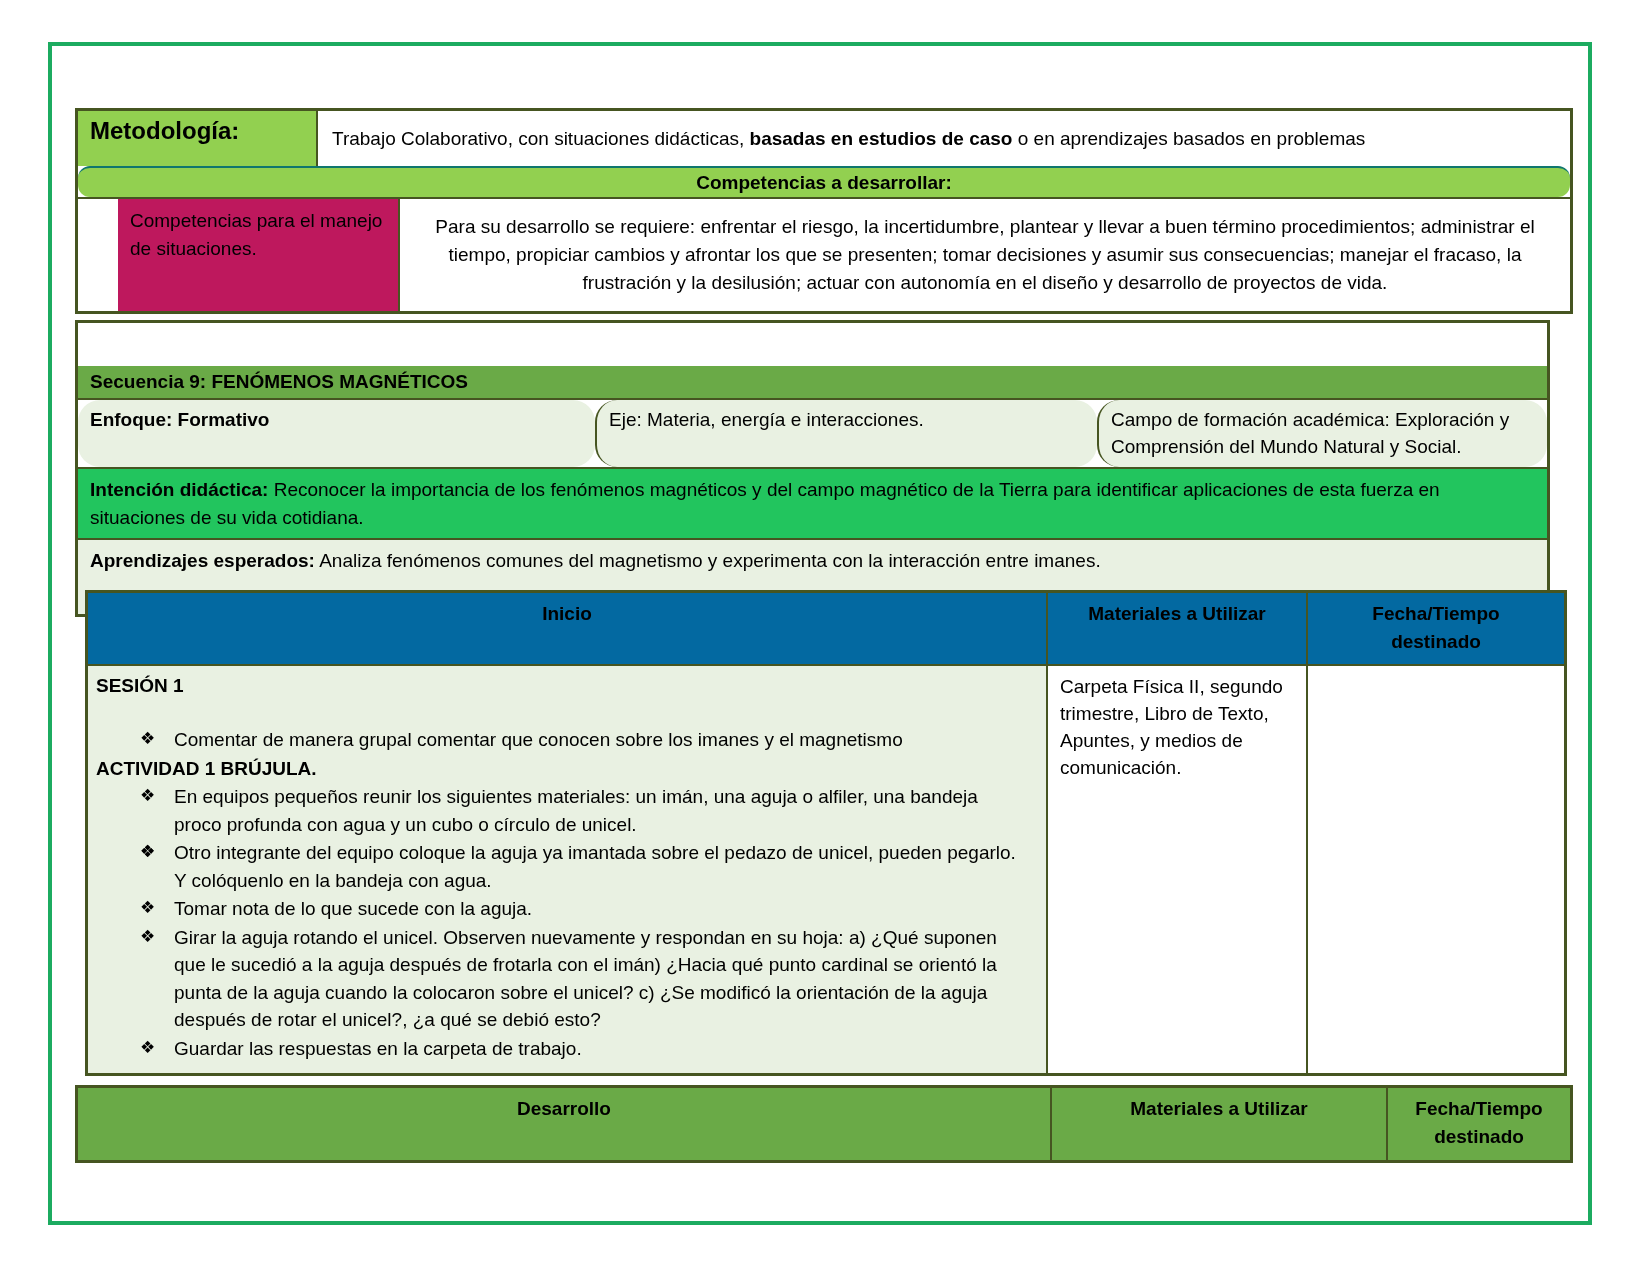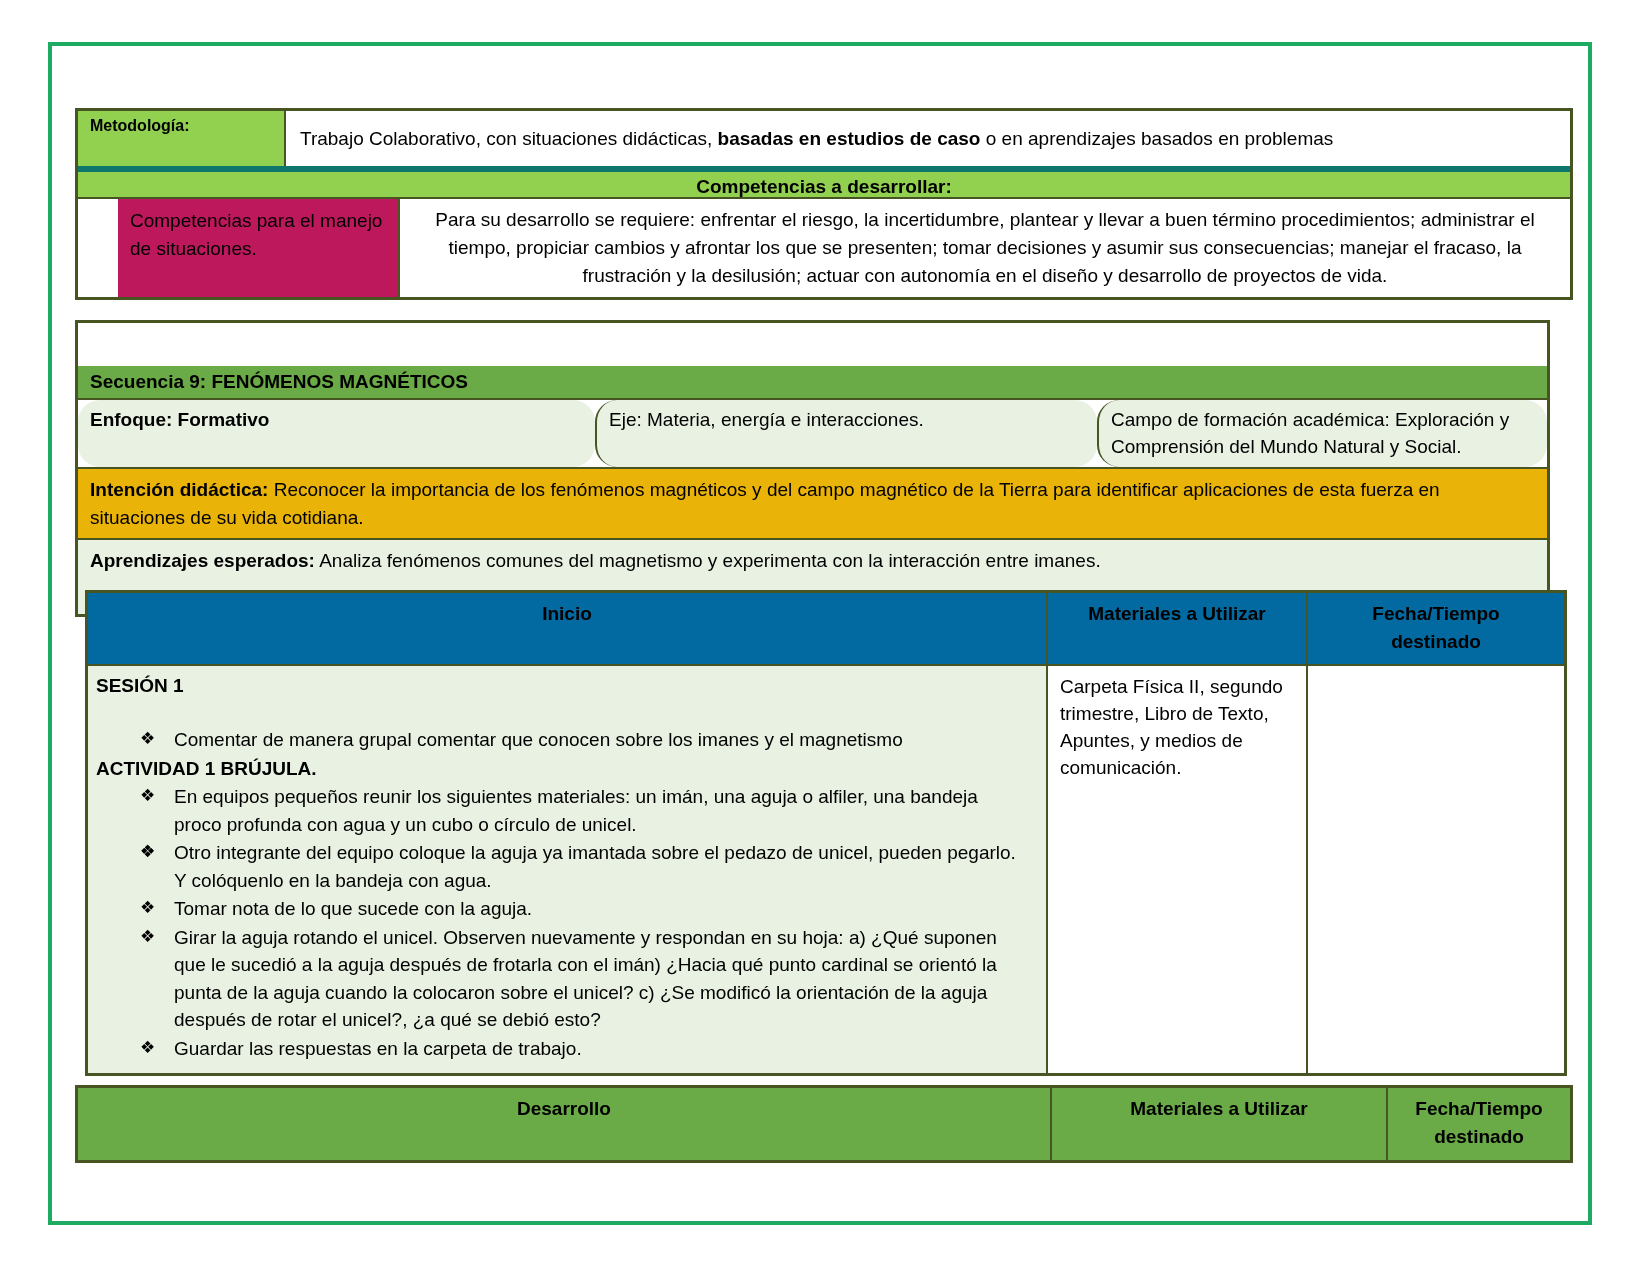--- a/index.html
+++ b/index.html
@@ -12,39 +12,39 @@
   .page-frame {
     position:absolute; left:48px; top:42px; width:1544px; height:1183px;
     border:4px solid #1cab60; box-sizing:border-box;
   }
   .tbl { position:absolute; box-sizing:border-box; border:3px solid #465521; background:#fff; }
   .tbl * { box-sizing:border-box; }
 
   
   #t1 { left:75px; top:108px; width:1498px; }
   .t1-r1 { display:flex; height:55px; }
-  .t1-r1-label { width:208px; background:#92d050; border-right:2px solid #465521;
-                 font-weight:bold; font-size:16px; padding:6px 12px; }
+  .t1-r1-label { width:240px; background:#92d050; border-right:2px solid #465521;
+                 font-weight:bold; font-size:24px; padding:6px 12px; }
   .t1-r1-value { flex:1; display:flex; align-items:center; padding:0 14px; }
-  .t1-r2 { height:31px; background:#92d050; border-top:6px solid #0f766e;
-           text-align:center; font-weight:bold; line-height:29px; }
+  .t1-r2 { height:31px; background:#92d050; border-top:2px solid #0f766e;
+           text-align:center; font-weight:bold; line-height:29px;border-radius:12px; }
   .t1-r3 { display:flex; border-top:2px solid #465521; }
   .t1-r3-label { width:282px; background:#be185d; border-right:2px solid #465521;
                  padding:8px 12px; line-height:1.45;margin-left:40px; }
-  .t1-r3-value { flex:1; text-align:center; padding:7px 18px; line-height:1.48; }
+  .t1-r3-value { flex:1; text-align:center; padding:14px 18px; line-height:1.48; }
 
   
   #t2 { left:75px; top:320px; width:1475px; }
   .t2-title { background:#6aaa47; font-weight:bold; padding:5px 12px;margin-top:43px; }
   .t2-r2 { display:flex; border-top:2px solid #465521; }
   .t2-r2 > div { background:#e9f1e2; padding:7px 12px; line-height:1.4; min-height:52px;border-radius:22px; }
   .t2-c1 { width:517px; font-weight:bold; }
   .t2-c2 { width:502px; border-left:2px solid #465521; }
   .t2-c3 { flex:1; border-left:2px solid #465521; }
-  .t2-r3 { border-top:2px solid #465521; background:#eab308; padding:7px 12px; line-height:1.45; }
+  .t2-r3 { border-top:2px solid #465521; background:#22c55e; padding:7px 12px; line-height:1.45; }
   .t2-r4 { border-top:2px solid #465521; background:#e9f1e2; padding:7px 12px; height:76px; line-height:1.45; }
 
   
   #t3 { left:85px; top:590px; width:1482px; }
   .t3-head { display:flex; background:#0369a1; height:71px; font-weight:bold; }
   .t3-head > div { text-align:center; padding-top:7px; line-height:1.45; }
   .t3-h1 { width:958px; }
   .t3-h2 { width:260px; border-left:2px solid #465521; padding-left:10px; padding-right:10px; }
   .t3-h3 { flex:1; border-left:2px solid #465521; padding-left:48px; padding-right:48px; }
   .t3-body { display:flex; border-top:2px solid #465521; min-height:388px; }

